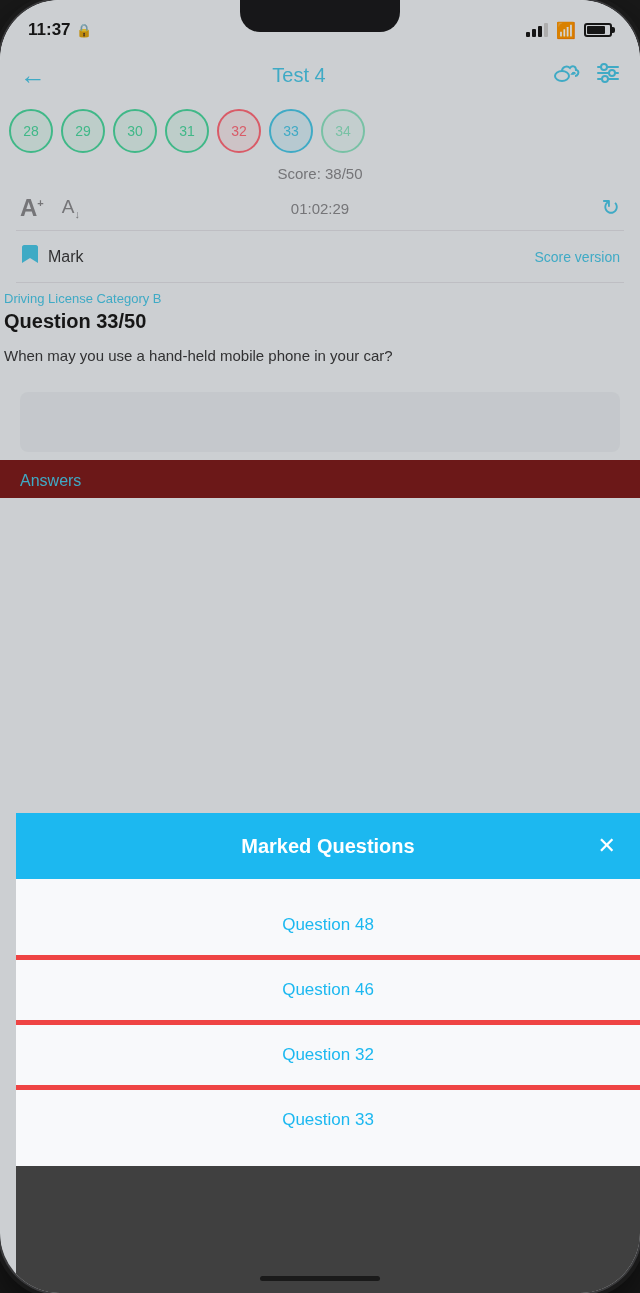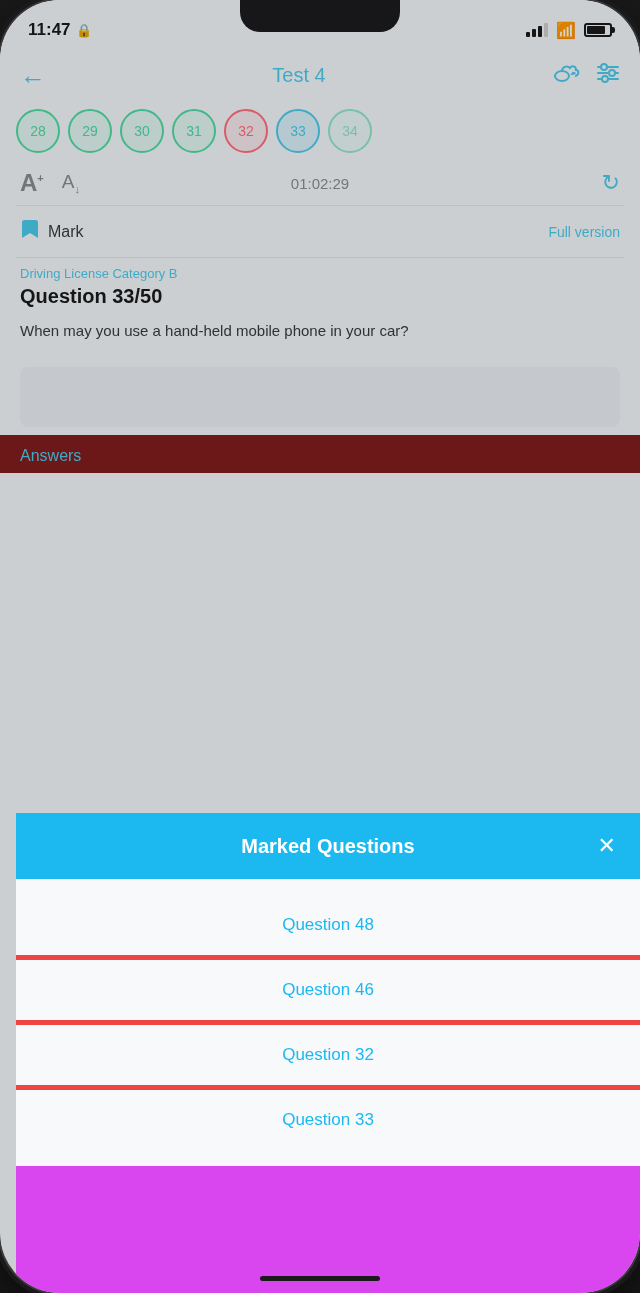--- a/index.html
+++ b/index.html
@@ -137,21 +137,21 @@
     .header-icons {
       display: flex;
       gap: 16px;
       align-items: center;
     }
 
     
     .questions-row {
       display: flex;
       gap: 8px;
-      padding: 8px 16px;
+      padding: 8px 9px;
       overflow: hidden;
       background: #f0f4f7;
     }
 
     .q-bubble {
       width: 44px;
       height: 44px;
       border-radius: 50%;
       display: flex;
       align-items: center;
@@ -245,21 +245,21 @@
       font-size: 16px;
     }
 
     .full-version {
       color: #4bc8e8;
       font-size: 14px;
     }
 
     
     .question-content {
-      padding: 8px 20px 16px;
+      padding: 8px 4px 16px;
       background: #f0f4f7;
     }
 
     .category-label {
       color: #4bc8e8;
       font-size: 13px;
       margin-bottom: 4px;
     }
 
     .question-number {
@@ -305,21 +305,21 @@
       background: rgba(0,0,0,0.15);
       z-index: 20;
     }
 
     
     .modal-panel {
       position: absolute;
       bottom: 0;
       left: 16px;
       right: 0;
-      background: #d946ef;
+      background: #404040;
       z-index: 30;
       border-radius: 4px;
       min-height: 480px;
     }
 
     .modal-header {
       background: #1cb8f0;
       padding: 20px 24px;
       display: flex;
       align-items: center;
@@ -386,21 +386,21 @@
 </head>
 <body>
 
 <div class="phone-frame">
   <div class="notch"></div>
 
   <div class="screen">
 
     <div class="status-bar">
       <div style="display:flex;align-items:center;gap:6px;">
-        <span class="status-time">11:47</span>
+        <span class="status-time">11:37</span>
         <span class="lock-icon-small">🔒</span>
       </div>
       <div class="status-icons">
         <div class="signal-bars">
           <div class="signal-bar" style="height:5px;"></div>
           <div class="signal-bar" style="height:8px;"></div>
           <div class="signal-bar" style="height:11px;"></div>
           <div class="signal-bar" style="height:14px;background:#ccc;"></div>
         </div>
         <span class="wifi-icon">📶</span>
@@ -453,40 +453,43 @@
         <span>32</span>
       </div>
       <div class="q-bubble active">
         <span>33</span>
       </div>
       <div class="q-bubble correct" style="opacity:0.6;">
         <span>34</span>
       </div>
     </div>
 
+    <div class="score-bar">
+      <span>Score: 38/50</span>
+    </div>
 
     <div class="font-controls">
       <span style="color:#8a8a8e;font-size:24px;font-weight:600;">A<sup style="font-size:11px;">+</sup></span>
       <span style="color:#8a8a8e;font-size:19px;font-weight:400;margin-left:18px;">A<sub style="font-size:11px;">↓</sub></span>
       <span class="timer">01:02:29</span>
       <span class="refresh-icon" style="color:#4bc8e8;font-size:22px;">↻</span>
     </div>
 
     <div class="divider"></div>
 
     <div class="mark-row">
       <div class="mark-left">
         <span class="bookmark-icon">
           <svg width="20" height="22" viewBox="0 0 20 22" fill="none">
             <path d="M4 2 H16 C17 2 18 3 18 4 V20 L10 15 L2 20 V4 C2 3 3 2 4 2 Z" fill="#4bc8e8"></path>
           </svg>
         </span>
         <span class="mark-label">Mark</span>
       </div>
-      <span class="full-version">Full version</span>
+      <span class="full-version">Score version</span>
     </div>
 
     <div class="divider"></div>
 
     <div class="question-content">
       <div class="category-label">Driving License Category B</div>
       <div class="question-number">Question 33/50</div>
       <div class="question-text">When may you use a hand-held mobile phone in your car?</div>
     </div>
 

